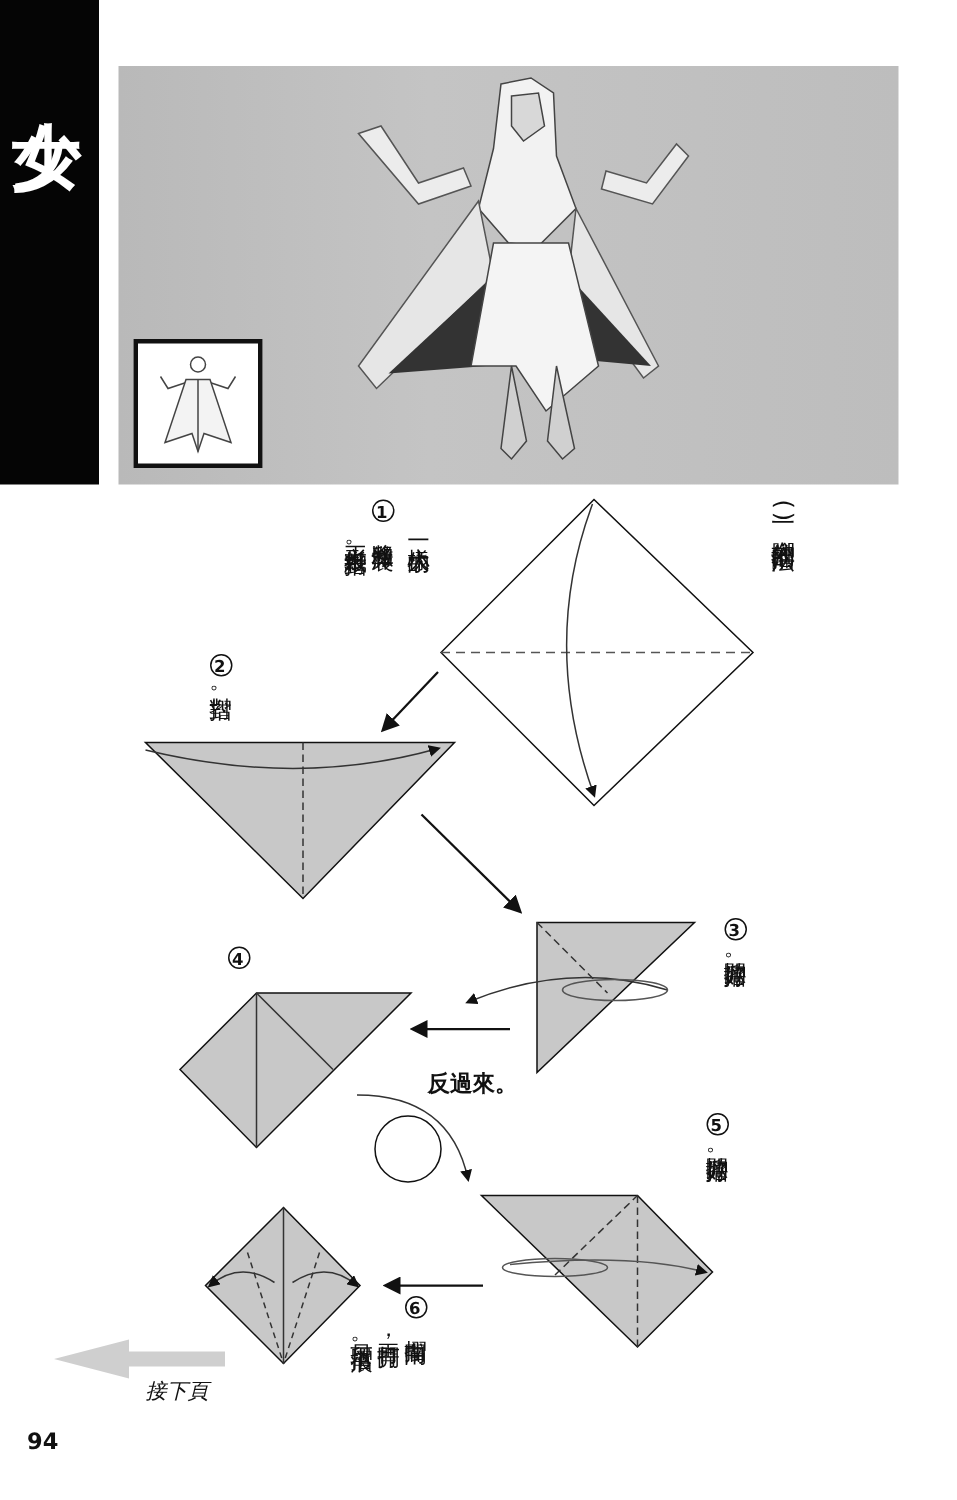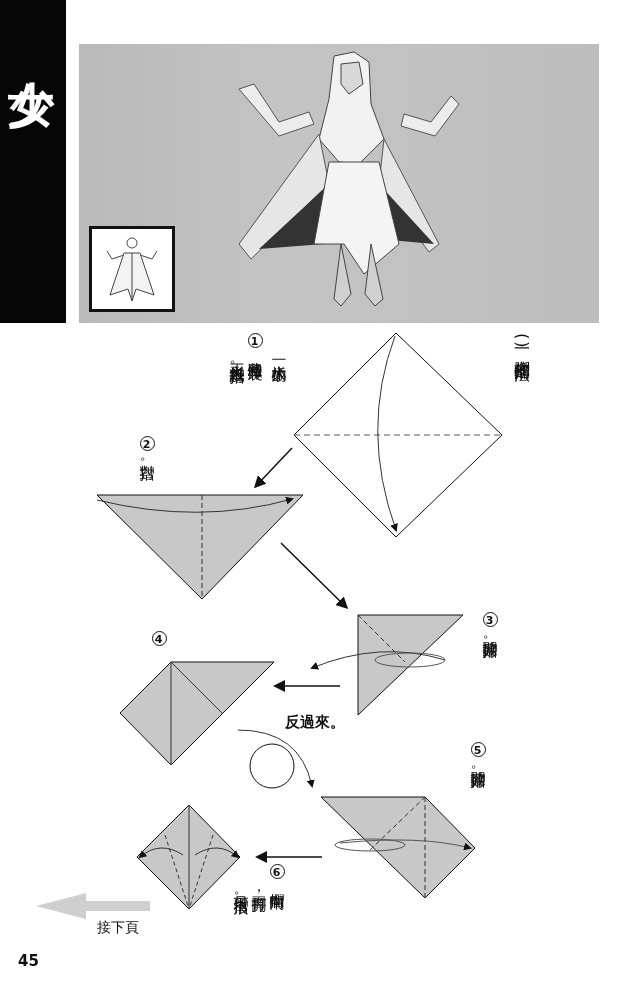--- a/index.html
+++ b/index.html
@@ -13,21 +13,21 @@
            background:linear-gradient(90deg,#b9b9b9 0%,#c4c4c4 40%,#bdbdbd 100%); }
   .thumb { position:absolute; left:89px; top:226px; width:86px; height:86px;
            background:#fff; border:3px solid #111; box-sizing:border-box; }
   .vtext { position:absolute; writing-mode:vertical-rl; font-size:15px; line-height:17px;
            letter-spacing:1px; }
   .hnum { display:inline-block; width:15px; height:15px; border:1.5px solid #111; border-radius:50%;
           font-size:11px; font-weight:bold; line-height:15px; text-align:center;
           writing-mode:horizontal-tb; margin-bottom:2px; box-sizing:border-box; }
   svg.diag { position:absolute; left:0; top:0; }
   .page-num { position:absolute; left:18px; top:952px; font-size:15px; font-weight:bold; }
-  .next-label { position:absolute; left:97px; top:919px; font-size:14px; }
+  .next-label { position:absolute; left:97px; top:919px; font-size:14px;font-style:italic; }
   .flip-label { position:absolute; left:285px; top:713px; font-size:15px;font-weight:bold; }
 </style>
 </head>
 <body>
 
 <div class="title-bar">
   <div class="title-text">少女</div>
 </div>
 
 <div class="photo">
@@ -147,13 +147,13 @@
     <path d="M183,855 Q160,840 140,857" fill="none" stroke="#333" marker-end="url(#ah)"></path>
     <path d="M195,855 Q218,840 238,857" fill="none" stroke="#333" marker-end="url(#ah)"></path>
   </g>
 
   <g>
     <polygon points="36,906 86,893 86,901 150,901 150,911 86,911 86,919" fill="#cfcfcf"></polygon>
   </g>
 </svg>
 
 <div class="next-label">接下頁</div>
-<div class="page-num">45</div>
+<div class="page-num">94</div>
 
 </body></html>

